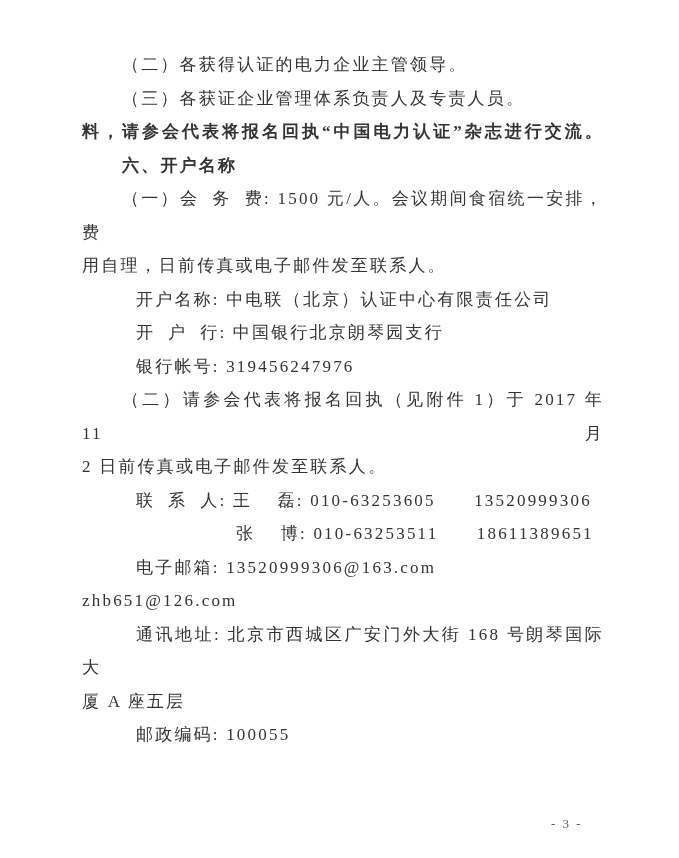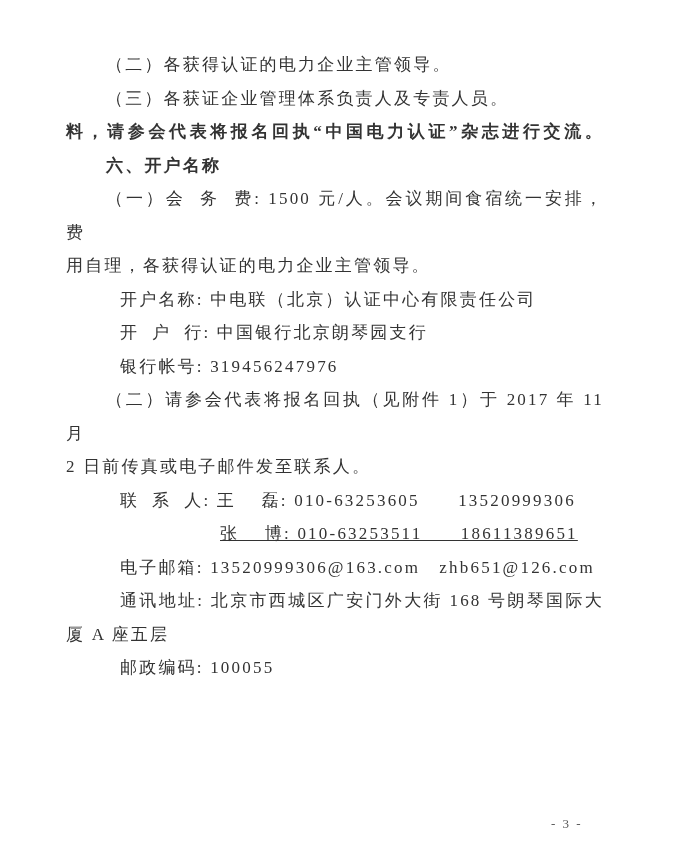--- a/index.html
+++ b/index.html
@@ -25,24 +25,25 @@
     width: 538px;
     font-family: "Liberation Serif", "DejaVu Serif", serif;
     font-size: 17px;
     line-height: 33.5px;
     letter-spacing: 2.2px;
     color: #333333;
     text-align: left;
   }
   .line {
     min-height: 33.5px;
+    margin-left: 16px;
   }
   .indent-para   { text-indent: 40px; }
   .indent-detail { text-indent: 54px; }
-  .indent-hang   { padding-left: 154px; text-decoration: underline; }
+  .indent-hang   { padding-left: 154px; }
   .bold          { font-weight: bold; }
   .justify       { text-align: justify; text-align-last: justify; }
   .page-number {
     position: absolute;
     left: 551px;
     top: 816px;
     font-family: "Liberation Serif", "DejaVu Serif", serif;
     font-size: 13px;
     letter-spacing: 2px;
     color: #555555;
@@ -51,21 +52,21 @@
 </head>
 <body>
 
 <div class="page">
   <div class="doc" id="doc-lines">
       <div class="line indent-para">（二）各获得认证的电力企业主管领导。</div>
       <div class="line indent-para">（三）各获证企业管理体系负责人及专责人员。</div>
       <div class="line bold justify">料，请参会代表将报名回执“中国电力认证”杂志进行交流。</div>
       <div class="line indent-para bold">六、开户名称</div>
       <div class="line indent-para justify">（一）会&nbsp;&nbsp;务&nbsp;&nbsp;费:&nbsp;1500 元/人。会议期间食宿统一安排，费</div>
-      <div class="line">用自理，各获得认证的电力企业主管领导。</div>
+      <div class="line">用自理，日前传真或电子邮件发至联系人。</div>
       <div class="line indent-detail">开户名称:&nbsp;中电联（北京）认证中心有限责任公司</div>
       <div class="line indent-detail">开&nbsp;&nbsp;户&nbsp;&nbsp;行:&nbsp;中国银行北京朗琴园支行</div>
       <div class="line indent-detail">银行帐号:&nbsp;319456247976</div>
       <div class="line indent-para justify">（二）请参会代表将报名回执（见附件 1）于 2017 年 11 月</div>
       <div class="line">2 日前传真或电子邮件发至联系人。</div>
       <div class="line indent-detail">联&nbsp;&nbsp;系&nbsp;&nbsp;人:&nbsp;王　&nbsp;磊:&nbsp;010-63253605　　13520999306</div>
       <div class="line indent-hang">张　&nbsp;博:&nbsp;010-63253511　　18611389651</div>
       <div class="line indent-detail">电子邮箱:&nbsp;13520999306@163.com　zhb651@126.com</div>
       <div class="line indent-detail justify">通讯地址:&nbsp;北京市西城区广安门外大街 168 号朗琴国际大</div>
       <div class="line">厦 A 座五层</div>

